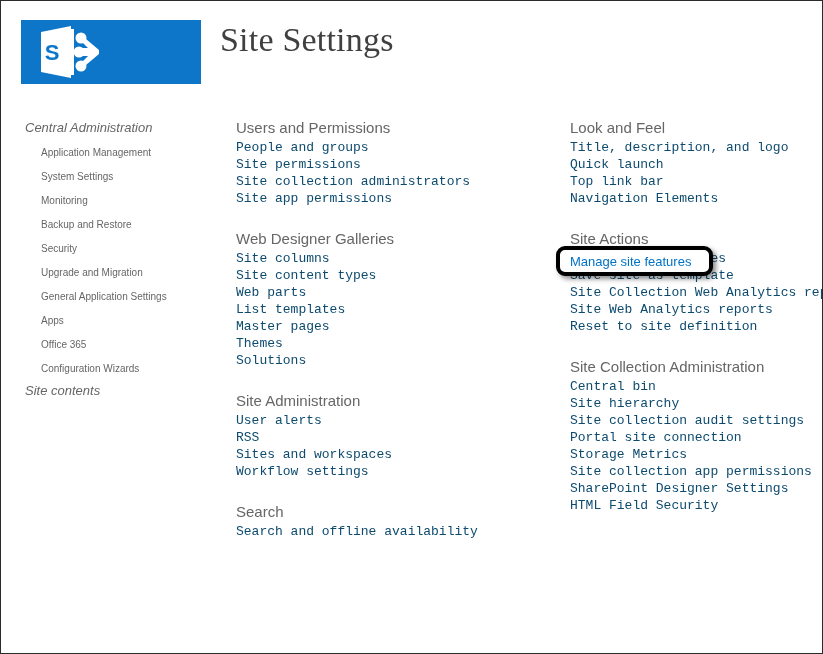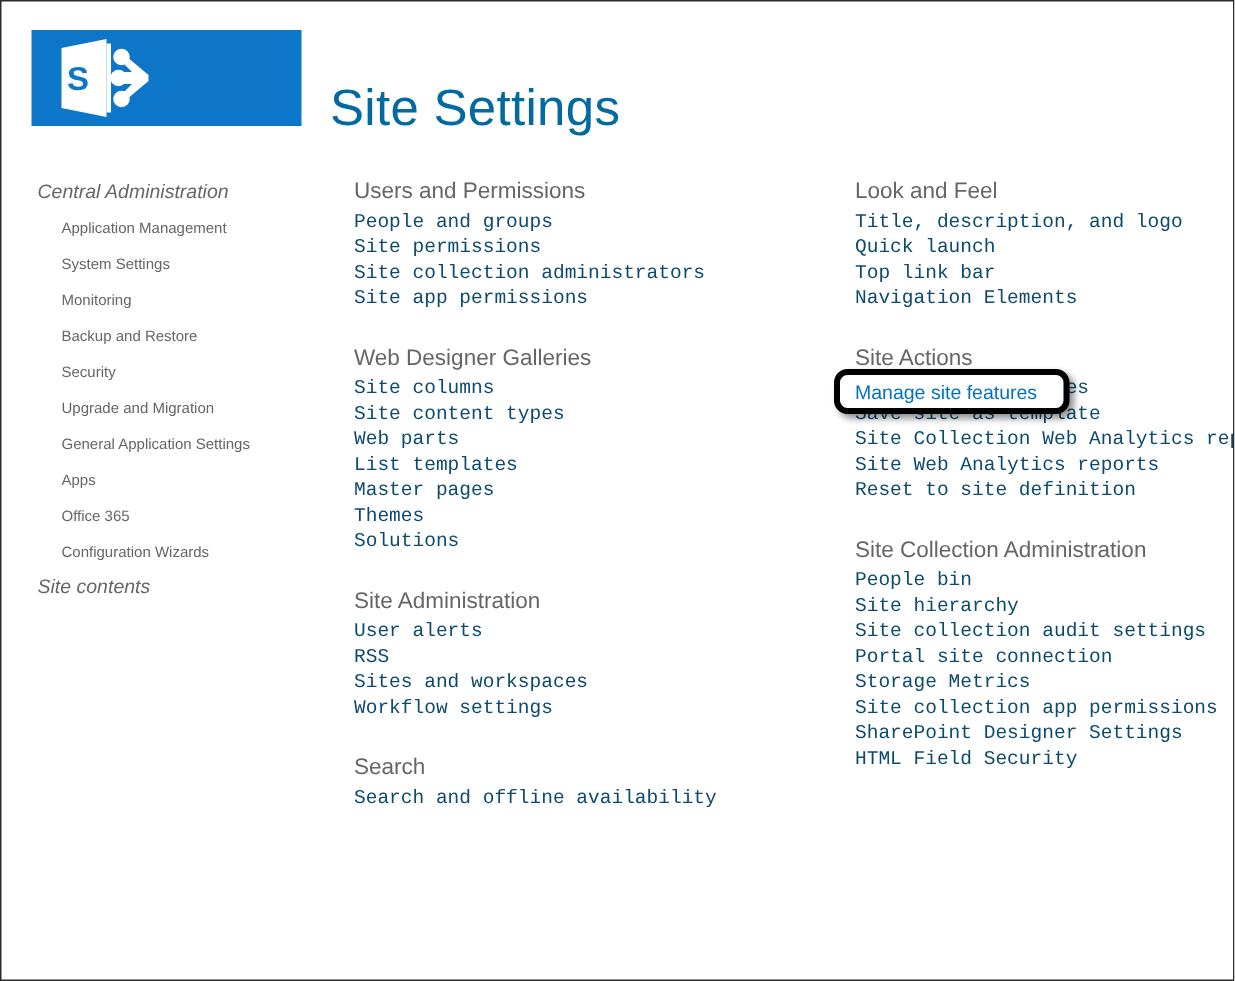--- a/index.html
+++ b/index.html
@@ -36,26 +36,27 @@
     top: 19px;
     width: 180px;
     height: 64px;
     background: #0e76c8;
   }
   #sp-logo svg { display: block; }
 
   #page-title {
     position: absolute;
     left: 219px;
-    top: 52px;
+    top: 20px;
     font-size: 34px;
     font-weight: 300;
-    color: #0369a1;
+    color: #404040;
     letter-spacing: 0.2px;
     white-space: nowrap;
+    font-family: Liberation Serif, serif;
   }
 
   
   #sidebar {
     position: absolute;
     left: 24px;
     top: 117px;
     width: 180px;
   }
   .nav-root {
@@ -221,21 +222,21 @@
       <div class="group-title">Site Actions</div>
       <a class="link">Manage site features</a>
       <a class="link">Save site as template</a>
       <a class="link">Site Collection Web Analytics reports</a>
       <a class="link">Site Web Analytics reports</a>
       <a class="link">Reset to site definition</a>
     </div>
 
     <div class="group">
       <div class="group-title">Site Collection Administration</div>
-      <a class="link">People bin</a>
+      <a class="link">Central bin</a>
       <a class="link">Site hierarchy</a>
       <a class="link">Site collection audit settings</a>
       <a class="link">Portal site connection</a>
       <a class="link">Storage Metrics</a>
       <a class="link">Site collection app permissions</a>
       <a class="link">SharePoint Designer Settings</a>
       <a class="link">HTML Field Security</a>
     </div>
   </div>
 

